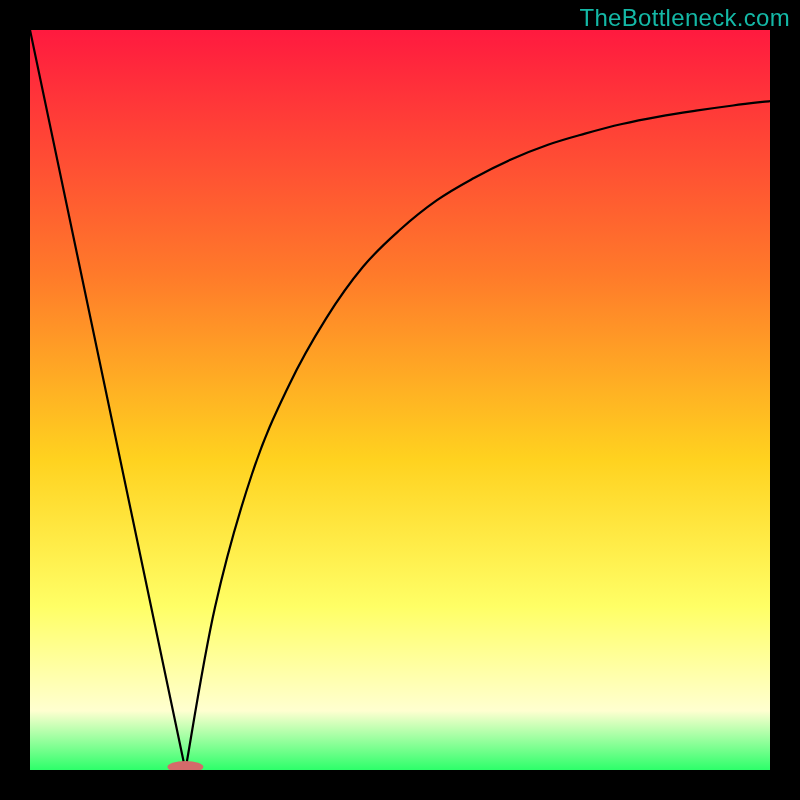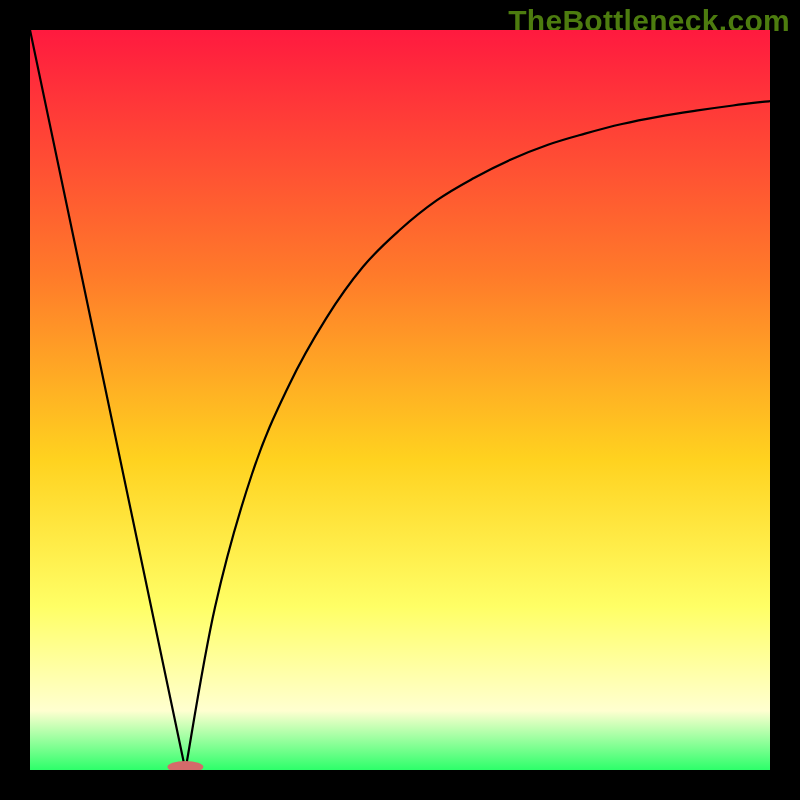--- a/index.html
+++ b/index.html
@@ -21,23 +21,23 @@
     position: absolute;
     left: 30px;
     top: 30px;
     width: 740px;
     height: 740px;
   }
   .watermark {
     position: absolute;
     top: 4px;
     right: 10px;
-    color: #4d7c0f;
-    font-size: 30px;
-    font-weight: 700;
+    color: #14b8a6;
+    font-size: 24px;
+    font-weight: 400;
     letter-spacing: 0.3px;
   }
   svg {
     display: block;
   }
 </style>
 </head>
 <body>
 
 <div class="frame">

